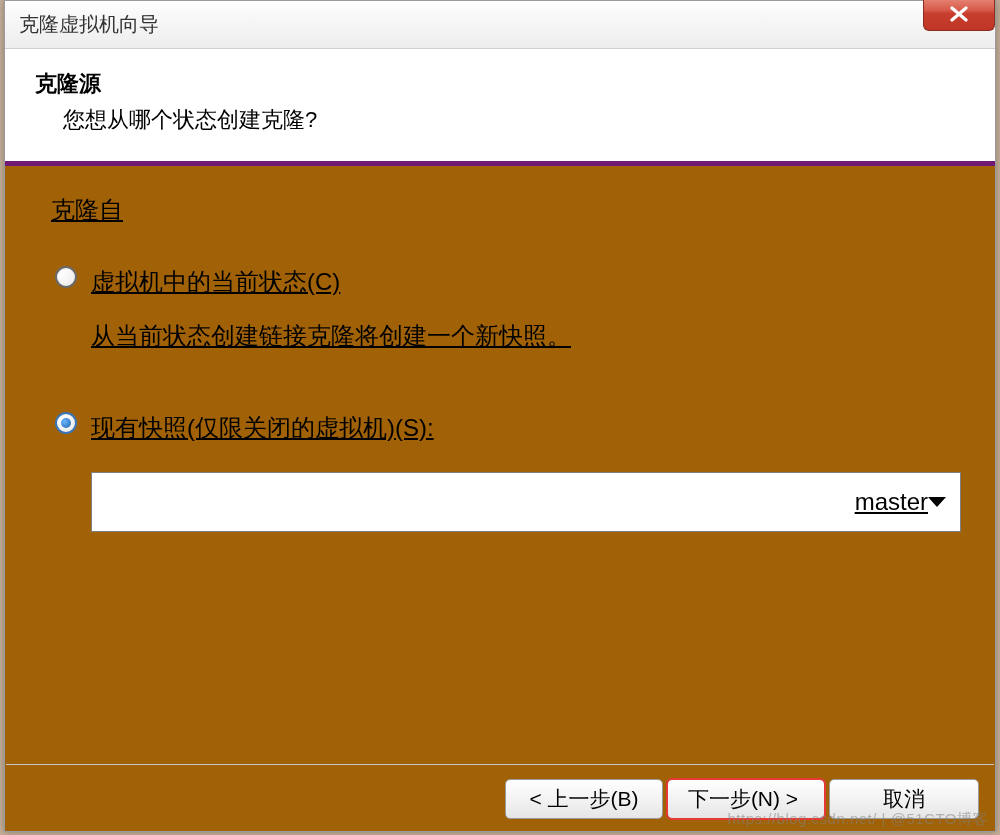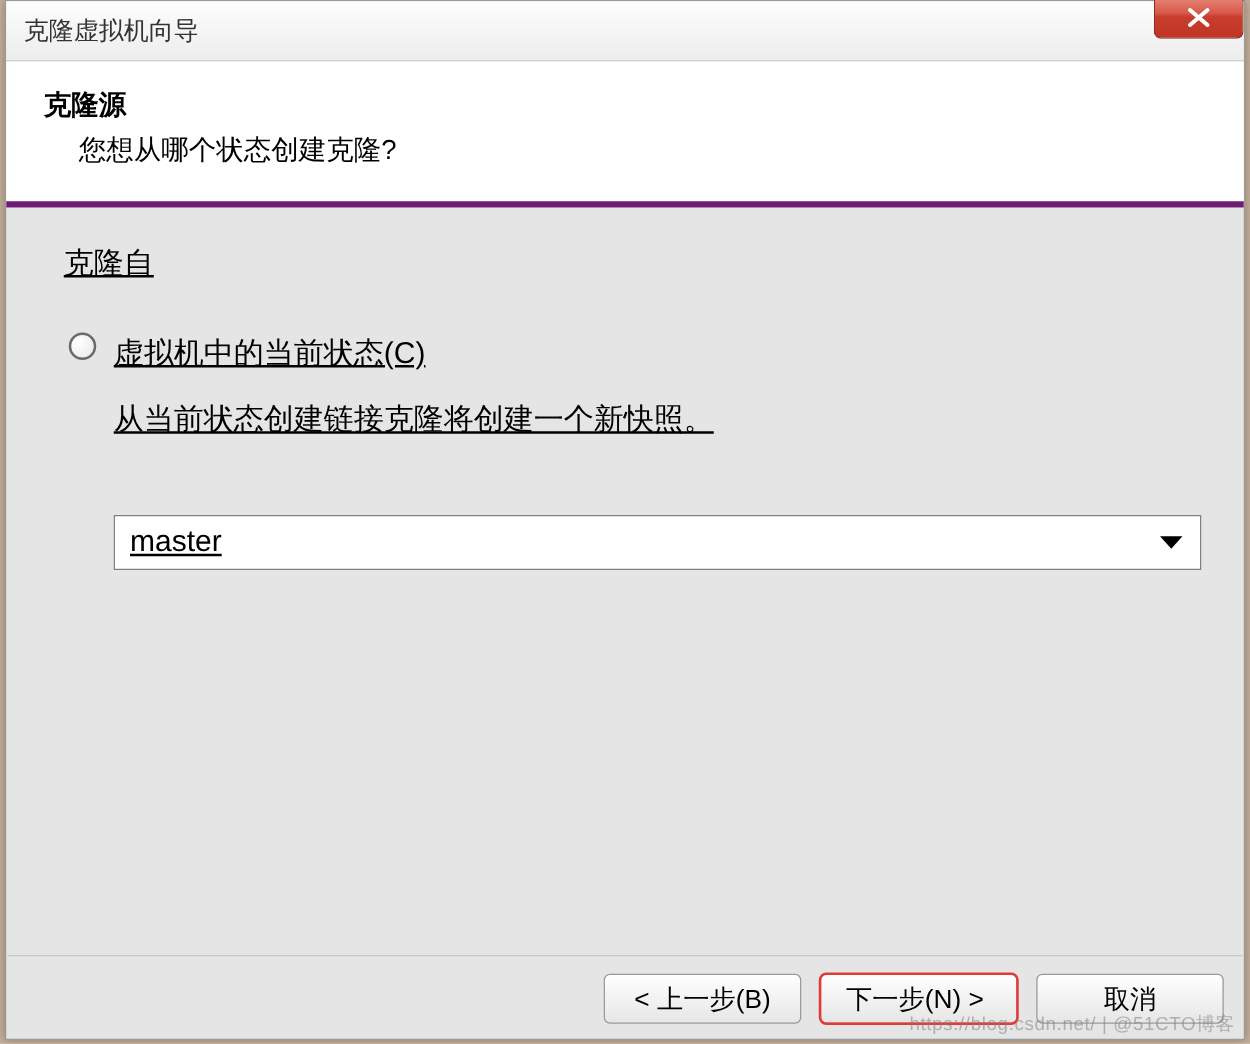--- a/index.html
+++ b/index.html
@@ -10,21 +10,21 @@
       font-family: "Microsoft YaHei", "SimSun", Arial, sans-serif;
       overflow: hidden;
       position: relative;
     }
     .dialog {
       position: absolute;
       left: 4px;
       top: 0;
       width: 992px;
       height: 832px;
-      background: #e5e5e5;
+      background: #a16207;
       border: 1px solid #9a9a9a;
       box-shadow: 0 0 8px rgba(0,0,0,0.3);
     }
     .title-bar {
       height: 48px;
       background: linear-gradient(to bottom, #fefefe 0%, #f5f5f5 50%, #ededed 100%);
       border-bottom: 1px solid #d0d0d0;
       display: flex;
       align-items: center;
       justify-content: space-between;
@@ -110,46 +110,46 @@
     .radio-description {
       font-size: 24px;
       color: #000;
       padding-left: 40px;
       margin-bottom: 58px;
       line-height: 1.5;
     }
     .dropdown {
       margin-left: 40px;
       margin-top: 28px;
-      height: 44px;
+      height: 60px;
       border: 1px solid #808080;
       background: #ffffff;
       display: flex;
       align-items: center;
-      justify-content: space-between;
+      justify-content: flex-end;
       padding: 0 14px 0 12px;
       cursor: pointer;
       width: 870px;
     }
     .dropdown-text {
       font-size: 24px;
       color: #000;
     }
     .dropdown-arrow {
       width: 0; height: 0;
       border-left: 9px solid transparent;
       border-right: 9px solid transparent;
       border-top: 10px solid #000;
     }
     .button-row {
       position: absolute;
       bottom: 12px;
       right: 16px;
       display: flex;
-      gap: 15px;
+      gap: 4px;
     }
     .wiz-btn {
       height: 40px;
       padding: 0 18px;
       border: 1px solid #9a9a9a;
       background: linear-gradient(to bottom, #ffffff, #e6e6e6);
       border-radius: 5px;
       font-size: 21px;
       color: #000;
       cursor: pointer;
@@ -207,20 +207,26 @@
 
   <div class="content-area">
     <div class="section-label">克隆自</div>
 
     <div class="radio-row">
       <div class="radio-outer"></div>
       <div class="radio-label">虚拟机中的当前状态(C)</div>
     </div>
     <div class="radio-description">从当前状态创建链接克隆将创建一个新快照。</div>
 
+    <div class="radio-row">
+      <div class="radio-outer selected">
+        <div class="radio-inner"></div>
+      </div>
+      <div class="radio-label">现有快照(仅限关闭的虚拟机)(S):</div>
+    </div>
 
     <div class="dropdown">
       <span class="dropdown-text">master</span>
       <div class="dropdown-arrow"></div>
     </div>
   </div>
 
   <div class="hr-top"></div>
 
   <div class="button-row">

